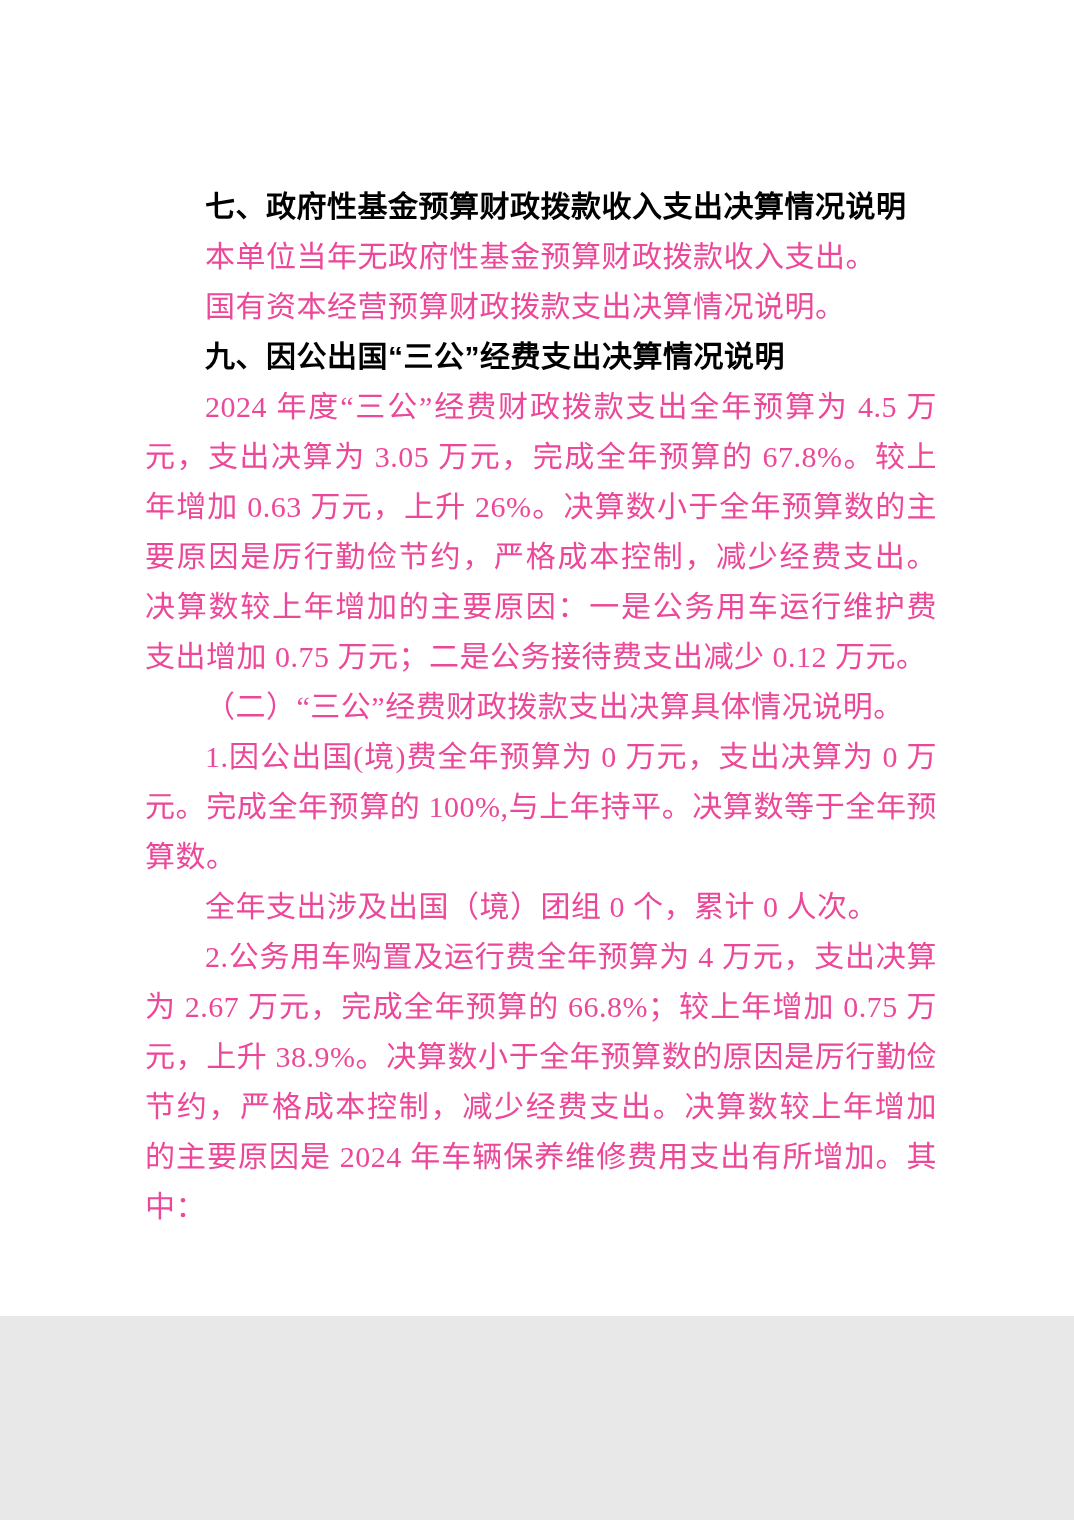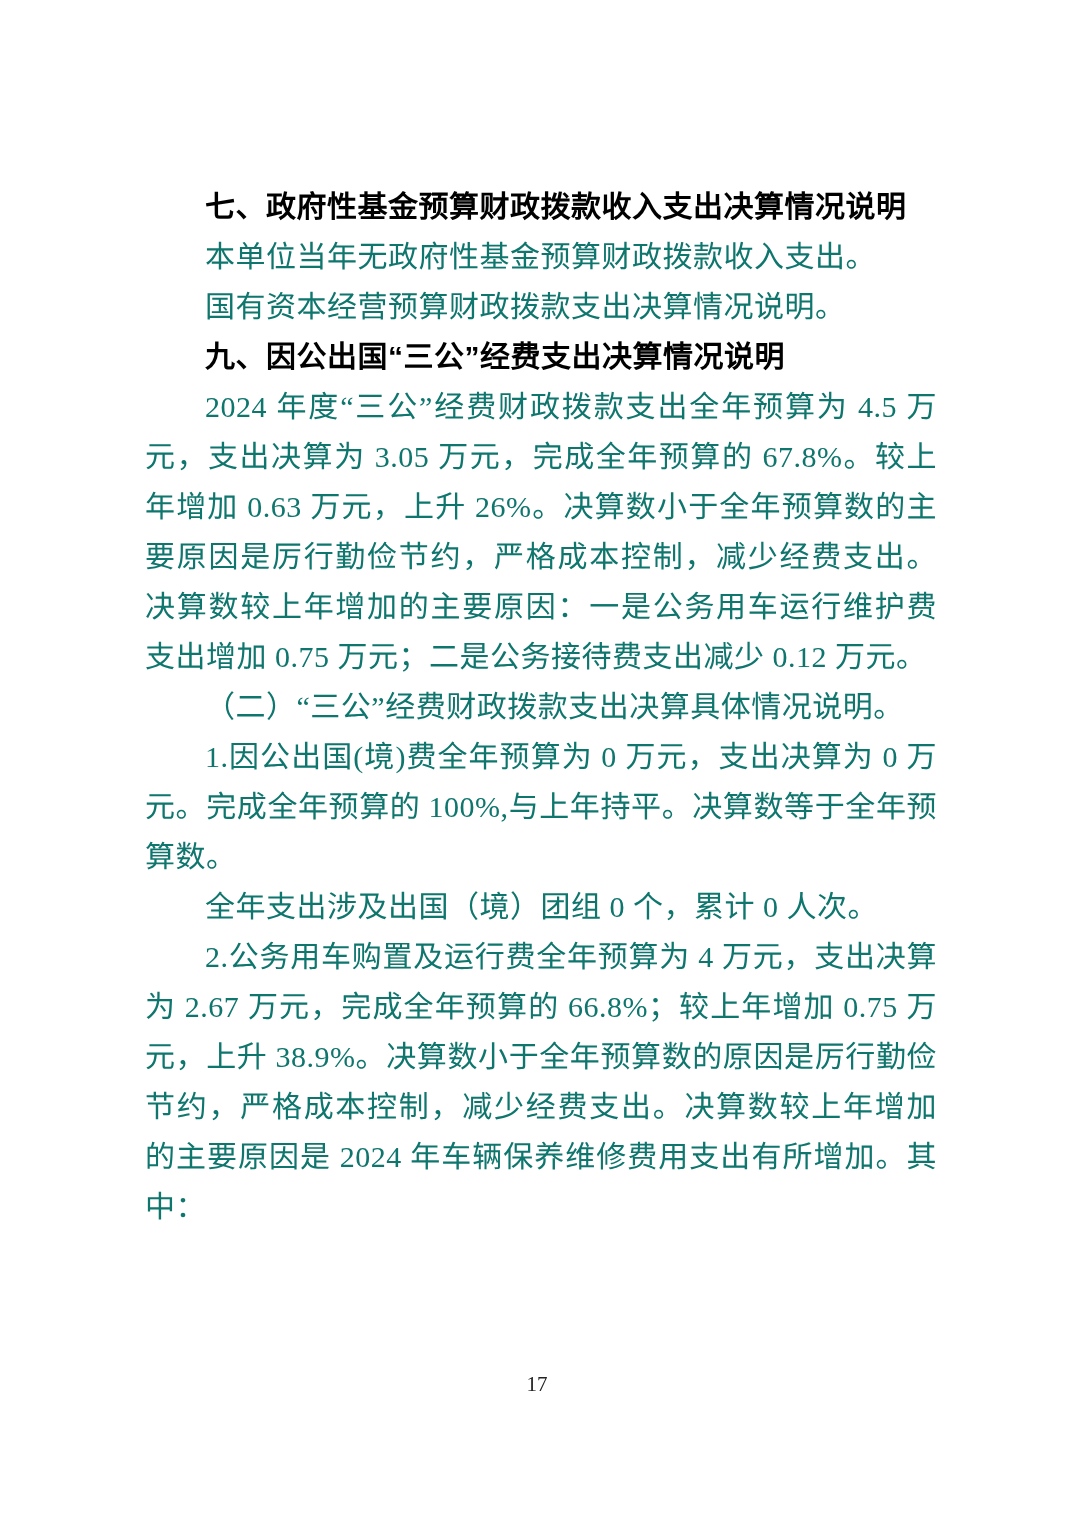--- a/index.html
+++ b/index.html
@@ -1,20 +1,20 @@
 <!DOCTYPE html>
 <html lang="zh-CN"><head>
 <meta charset="utf-8">
 <style>
   * { margin: 0; padding: 0; box-sizing: border-box; }
   html, body { background: #e8e8e8; }
   .page {
     position: relative;
     width: 1074px;
-    height: 1520px;
+    height: 1316px;
     margin: 0 auto;
     background: #ffffff;
     color: #111111;
     overflow: hidden;
   }
   .content {
     position: absolute;
     left: 145px;
     top: 182px;
     width: 792px;
@@ -28,21 +28,21 @@
     color: #000000;
     letter-spacing: 0.5px;
   }
   .doc-para {
     font-family: "Liberation Serif", "DejaVu Serif", serif;
     font-weight: 400;
     font-size: 30px;
     line-height: 50px;
     text-indent: 2em;
     text-align: justify;
-    color: #0f766e;
+    color: #ec4899;
     letter-spacing: 0.5px;
   }
   .page-footer {
     position: absolute;
     left: 0;
     top: 1372px;
     width: 100%;
     text-align: center;
     font-family: "Liberation Serif", "DejaVu Serif", serif;
     font-size: 21px;

